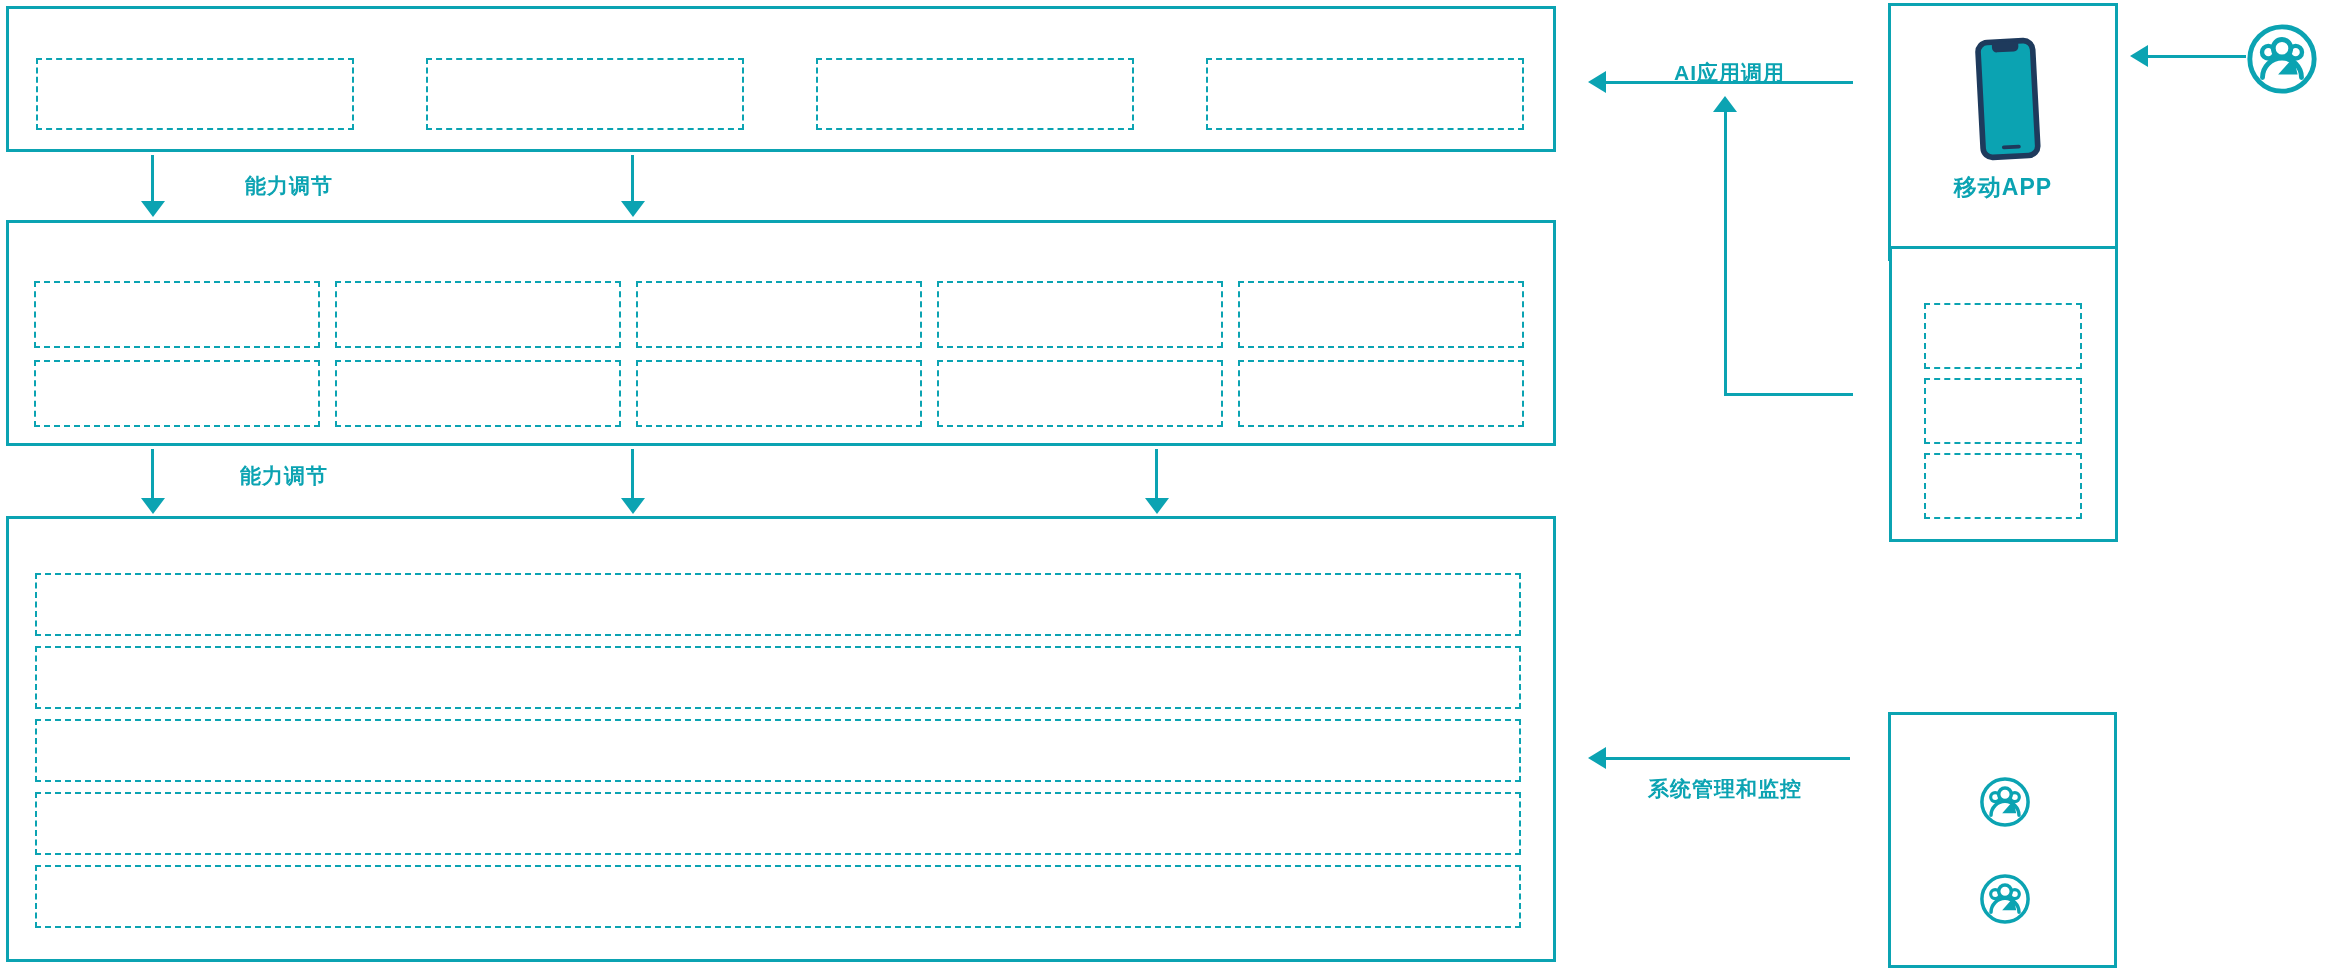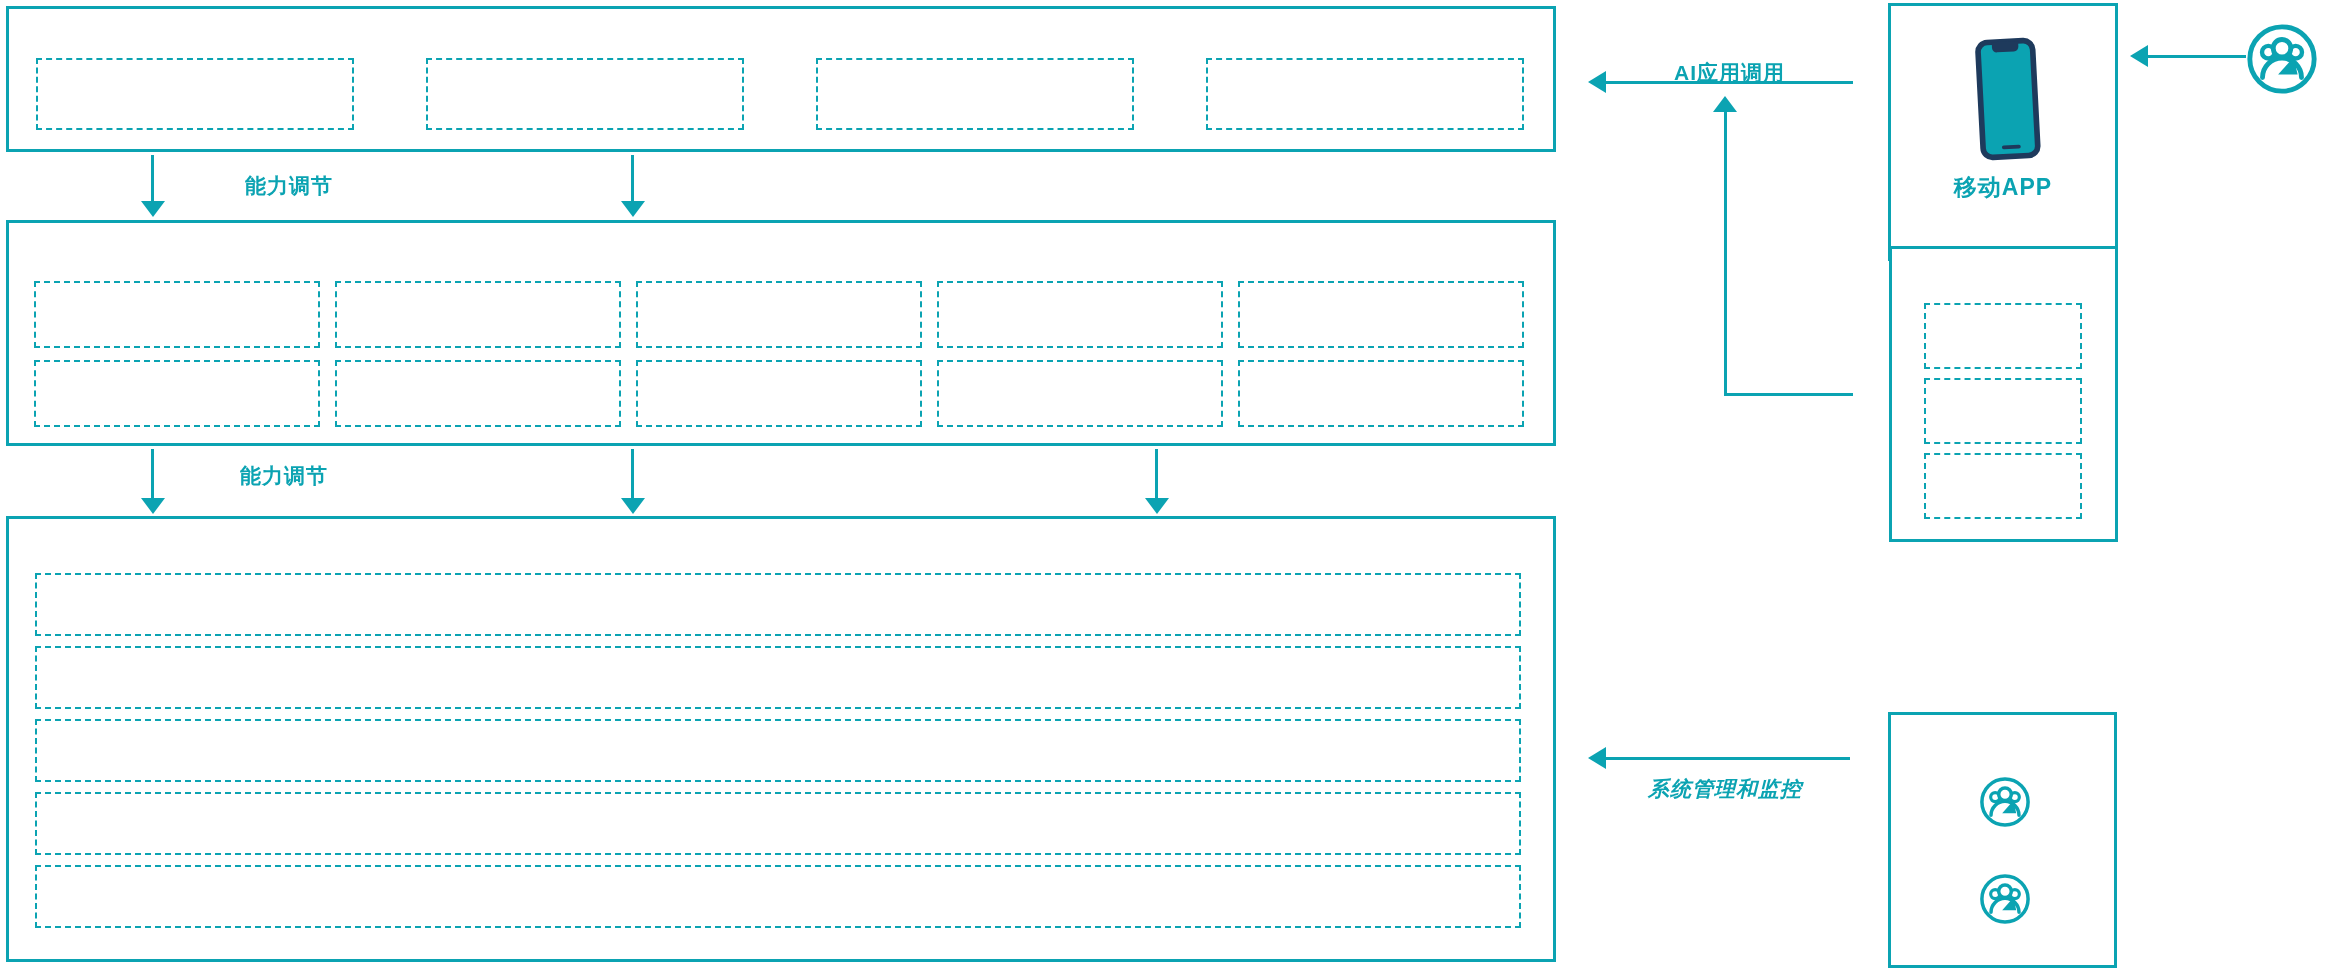--- a/index.html
+++ b/index.html
@@ -138,21 +138,21 @@
   <div class="layer-box" style="left:1889px;top:246px;width:229px;height:296px;">
     <div class="col-flex" style="left:32px;top:54px;gap:9px;">
         <div class="ph g-ph"></div>
         <div class="ph g-ph"></div>
         <div class="ph g-ph"></div>
       </div>
   </div>
 
   <div class="hline" style="left:1606px;top:757px;width:244px;"></div>
   <div class="head head-left" style="left:1588px;top:747px;"></div>
-  <div class="flow-label" style="left:1648px;top:775px;font-style:italic;">系统管理和监控</div>
+  <div class="flow-label" style="left:1648px;top:775px;">系统管理和监控</div>
 
   <div class="layer-box" style="left:1888px;top:712px;width:229px;height:256px;">
     <svg class="icon-abs" style="left:86px;top:59px;" width="56" height="56">
         <use href="#sym-users"></use>
       </svg>
     <svg class="icon-abs" style="left:86px;top:156px;" width="56" height="56">
         <use href="#sym-users"></use>
       </svg>
   </div>
 

